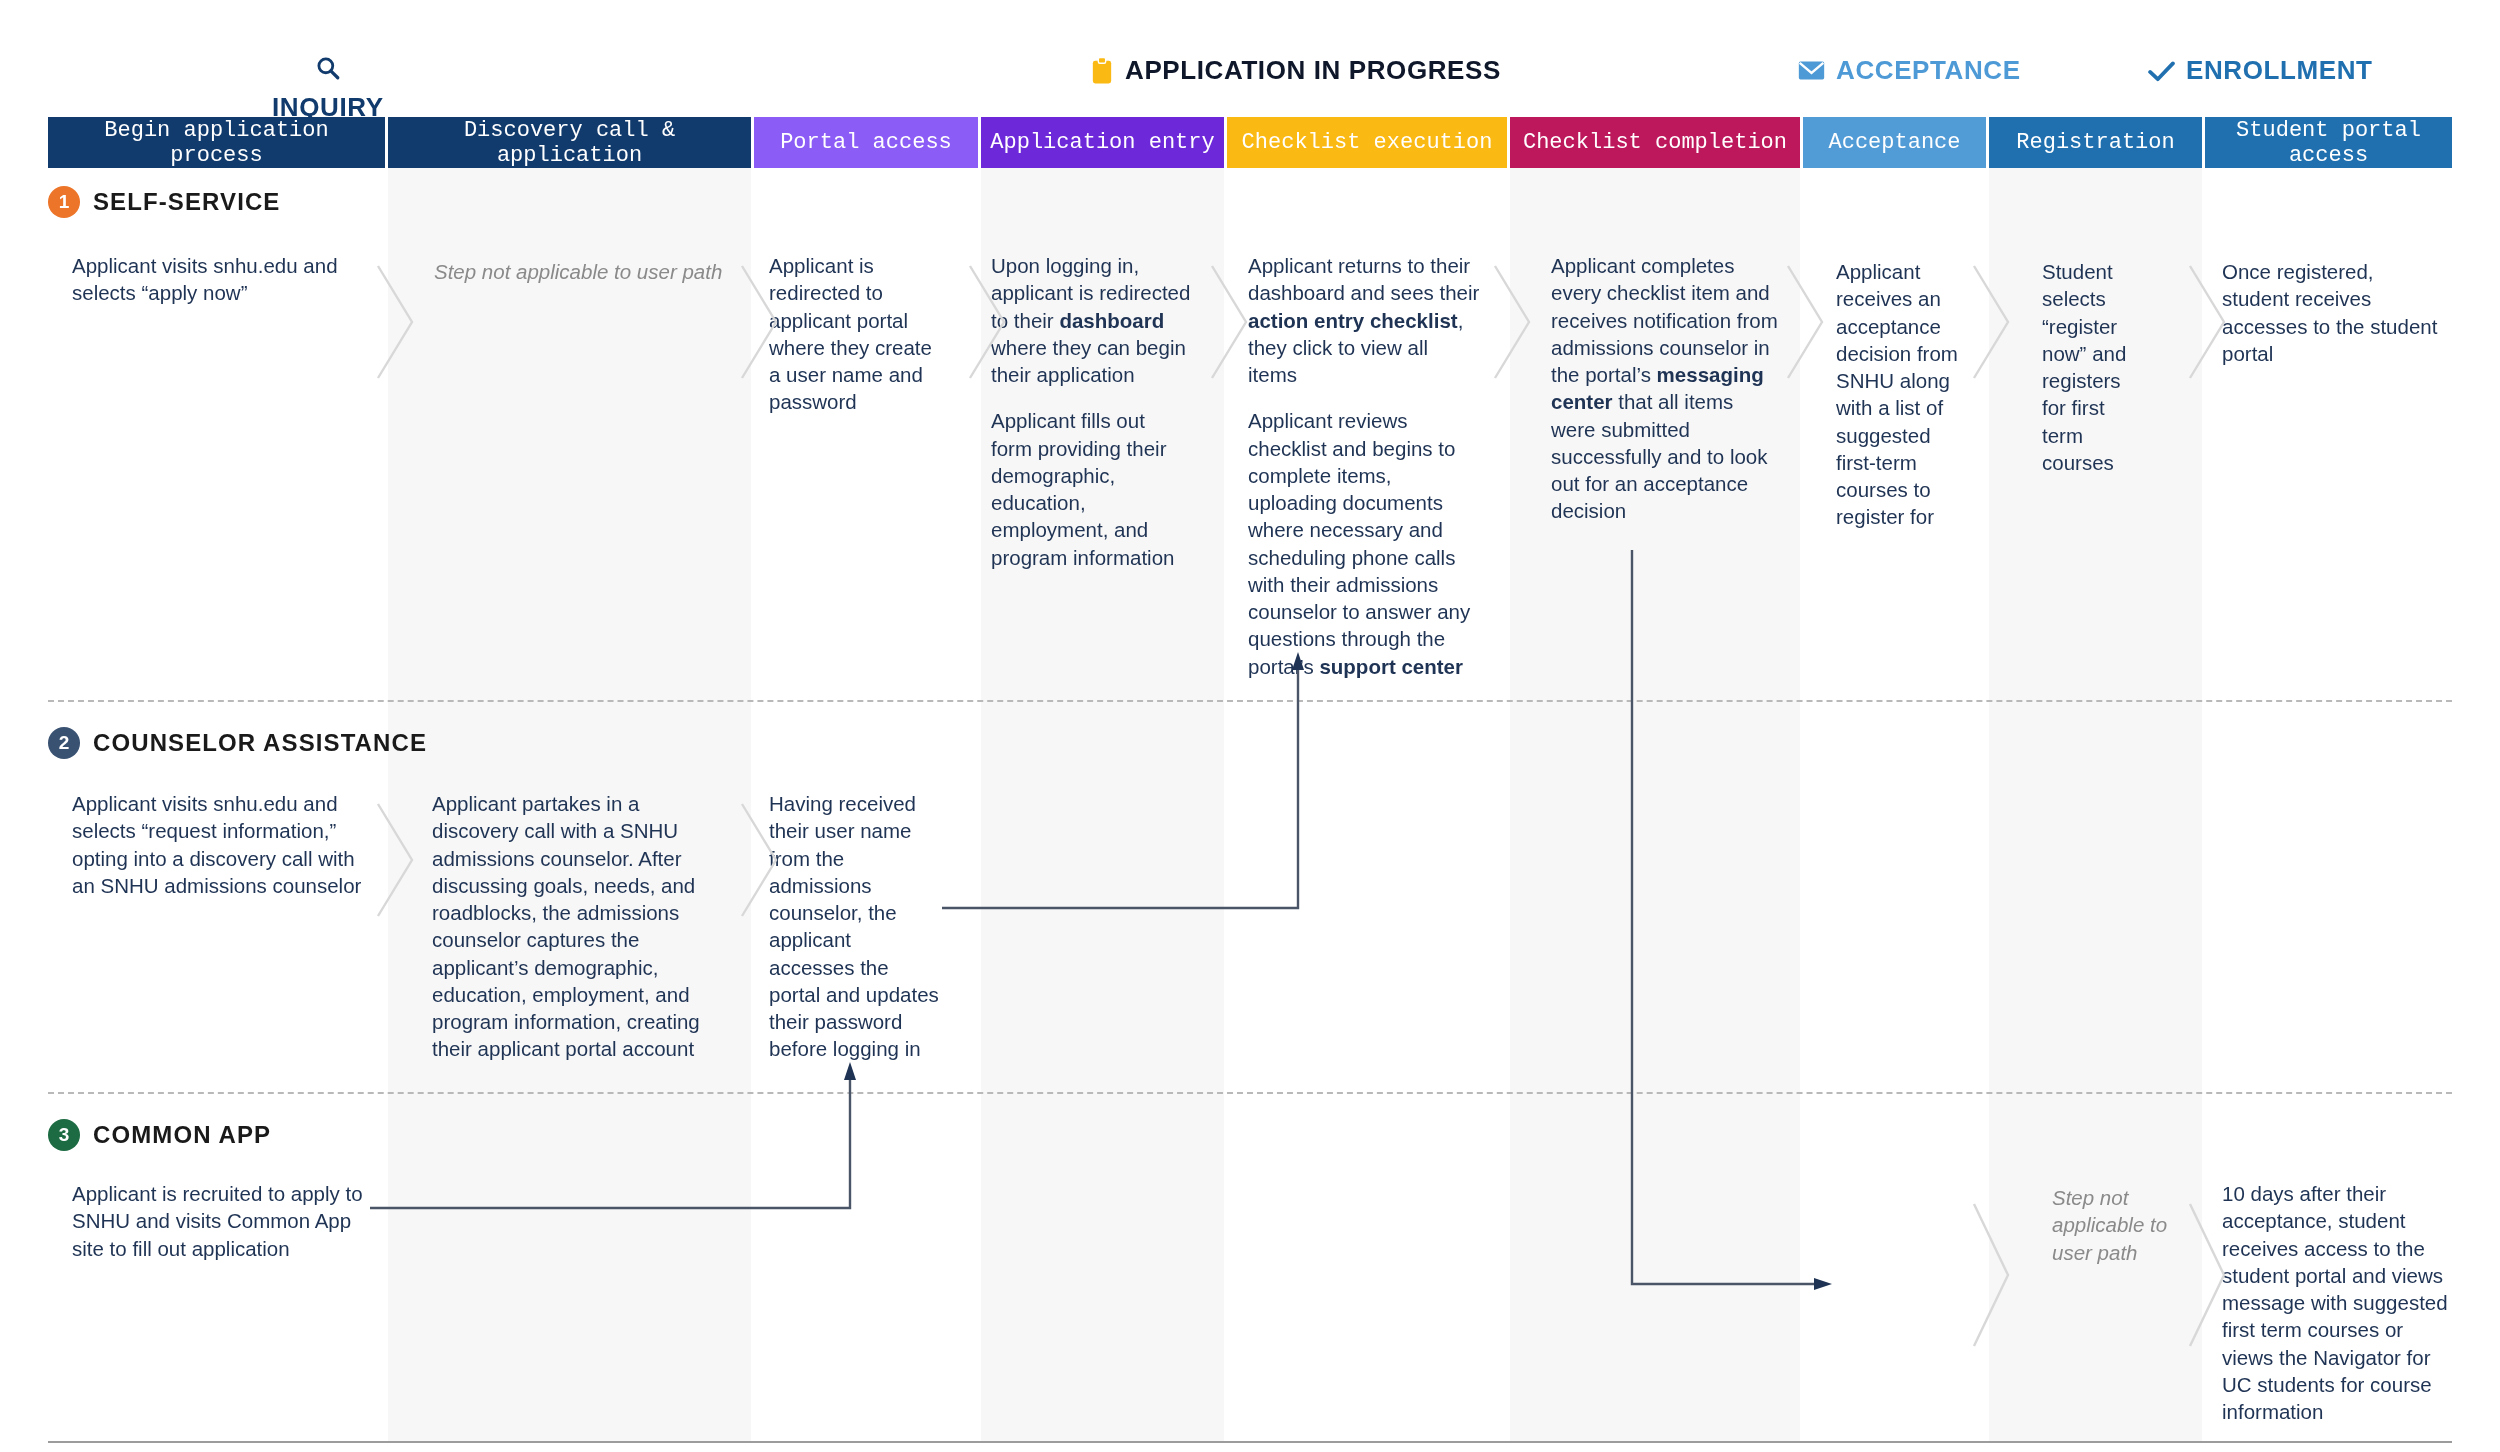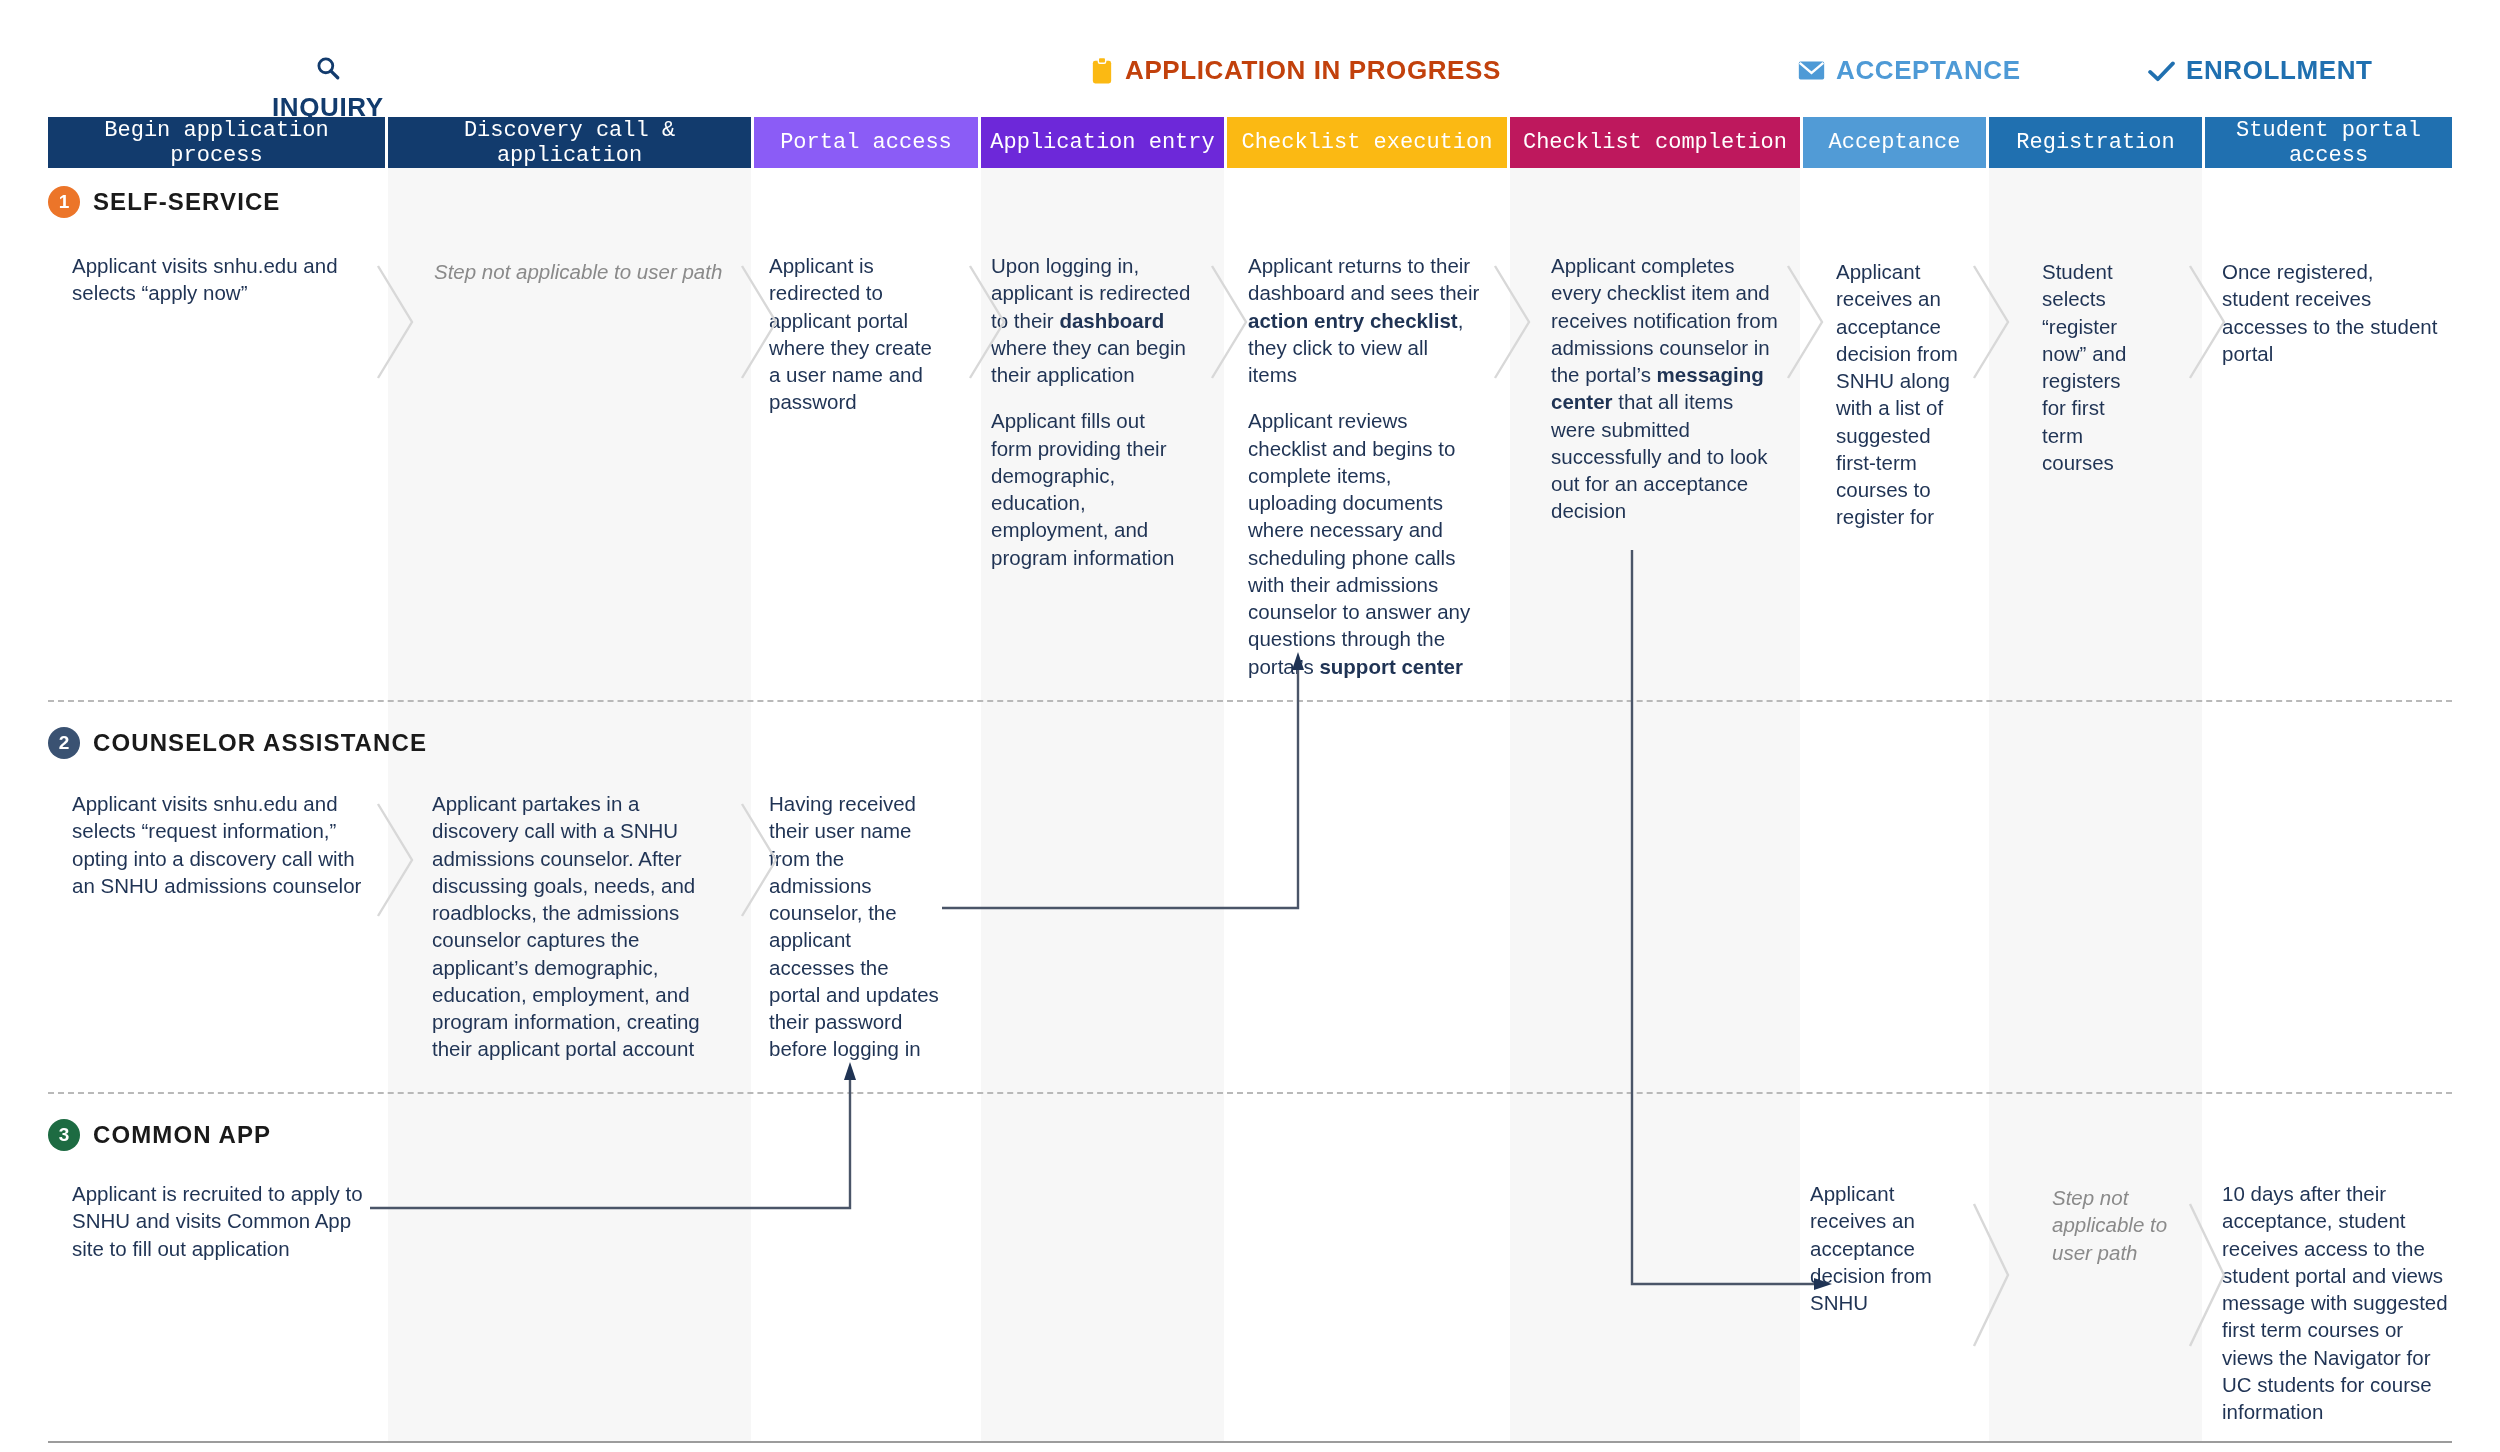--- a/index.html
+++ b/index.html
@@ -9,21 +9,21 @@
     color:#1f3354;
   }
   #root{position:absolute;left:0;top:0;width:2500px;height:1452px;}
 
   
   .phase-row{position:absolute;left:0;top:0;width:2500px;height:118px;}
   .phase{position:absolute;top:55px;display:flex;align-items:center;gap:11px;
          font-size:26px;font-weight:bold;letter-spacing:.6px;white-space:nowrap;}
   .phase .ico{display:flex;align-items:center;}
   .phase.inquiry{color:#123b6d;}
-  .phase.appinprog{color:#c2410c;}
+  .phase.appinprog{color:#0f172a;}
   .phase.acceptance{color:#4e9ad6;}
   .phase.enrollment{color:#2070b0;}
 
   
   .colbar{position:absolute;top:117px;height:51px;}
   .colhdr{position:absolute;top:0;height:51px;display:flex;align-items:center;
           justify-content:center;color:#ffffff;font-size:22px;text-align:center;
           box-sizing:border-box;padding:0 6px;font-family:Liberation Mono, monospace;}
 
   
@@ -198,23 +198,20 @@
 
   <div class="lane-label" style="left:48px;top:1119px;">
     <span class="lane-num" style="background:#1d6b42;">3</span>
     <span class="lane-title">COMMON APP</span>
   </div>
 
   <div class="cell" style="left:72px;top:1180px;width:292px;">
     <p>Applicant is recruited to apply to SNHU and visits Common App site to fill out application</p>
   </div>
 
-  <div class="cell" style="left:1810px;top:1180px;width:160px;">
-    <p>Applicant receives an acceptance decision from SNHU</p>
-  </div>
 
   <div class="cell" style="left:2052px;top:1184px;width:118px;">
     <p class="na">Step not applicable to user path</p>
   </div>
 
   <div class="cell" style="left:2222px;top:1180px;width:232px;">
     <p>10 days after their acceptance, student receives access to the student portal and views message with suggested first term courses or views the Navigator for UC students for course information</p>
   </div>
 
   <div class="chev" style="left:372px;top:262px;">

